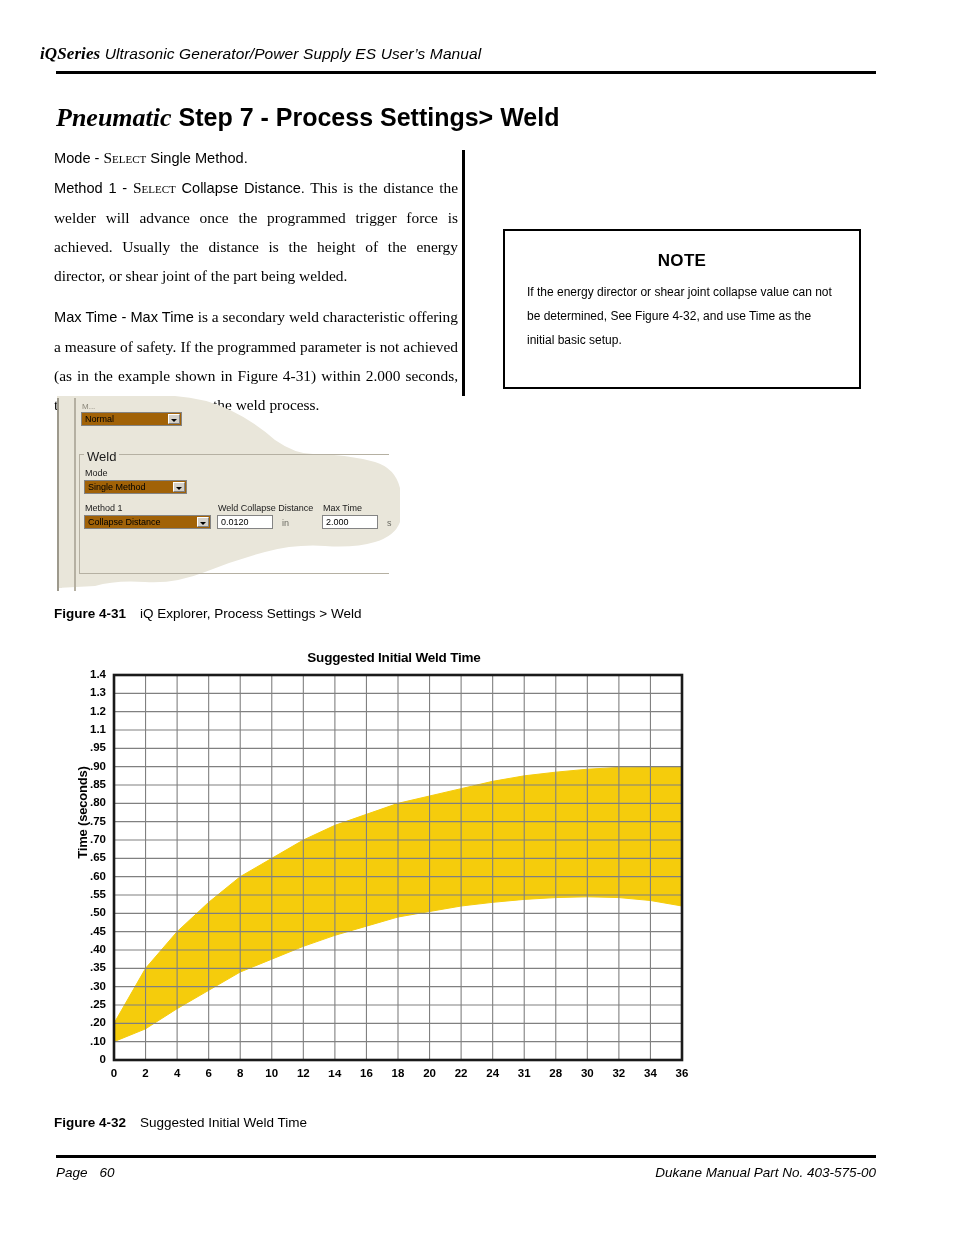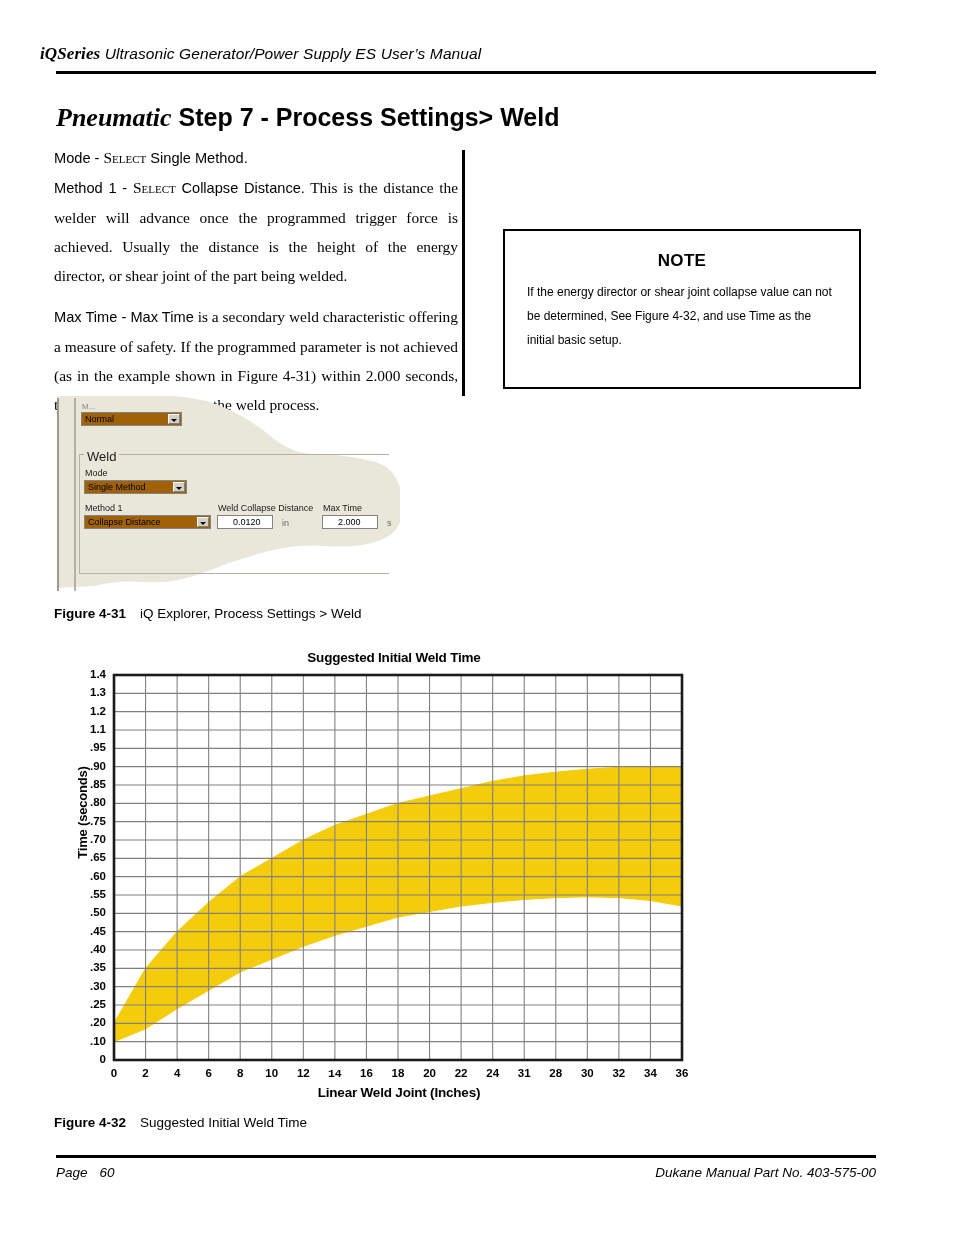--- a/index.html
+++ b/index.html
@@ -161,21 +161,21 @@
     border-top: 3px solid #000;
   }
   .txtbox {
     position: absolute;
     background: #fff;
     border: 1px solid #848484;
     box-sizing: border-box;
     height: 14px;
     font-size: 9px;
     line-height: 12px;
-    padding-left: 15px;
+    padding-left: 3px;
     color: #000;
     white-space: nowrap;
   }
   .groupbox {
     position: absolute;
     border: 1px solid #b5b0a2;
     border-right: none;
     box-sizing: border-box;
   }
   .groupbox-title {
@@ -347,21 +347,20 @@
   </div>
 </div>
 
 <div class="fig-caption" style="left:54px; top:606px;">
   <span class="fnum">Figure 4-31</span><span class="ftext">iQ Explorer, Process Settings &gt; Weld</span>
 </div>
 
 <div class="chart-wrap">
   <div class="chart-title" style="background: rgb(255, 255, 255); z-index: 5;">Suggested Initial Weld Time</div>
   <div class="yaxis-title">Time (seconds)</div>
-  <div class="xaxis-title">Linear Weld Joint (Inches)</div>
   <div id="ytick-host">
       <div class="ytick" style="left: 14px; width: 38px; top: 24px;">1.4</div>
       <div class="ytick" style="left: 14px; width: 38px; top: 42.3333px;">1.3</div>
       <div class="ytick" style="left: 14px; width: 38px; top: 60.6667px;">1.2</div>
       <div class="ytick" style="left: 14px; width: 38px; top: 79px;">1.1</div>
       <div class="ytick" style="left: 14px; width: 38px; top: 97.3333px;">.95</div>
       <div class="ytick" style="left: 14px; width: 38px; top: 115.667px;">.90</div>
       <div class="ytick" style="left: 14px; width: 38px; top: 134px;">.85</div>
       <div class="ytick" style="left: 14px; width: 38px; top: 152.333px;">.80</div>
       <div class="ytick" style="left: 14px; width: 38px; top: 170.667px;">.75</div>

